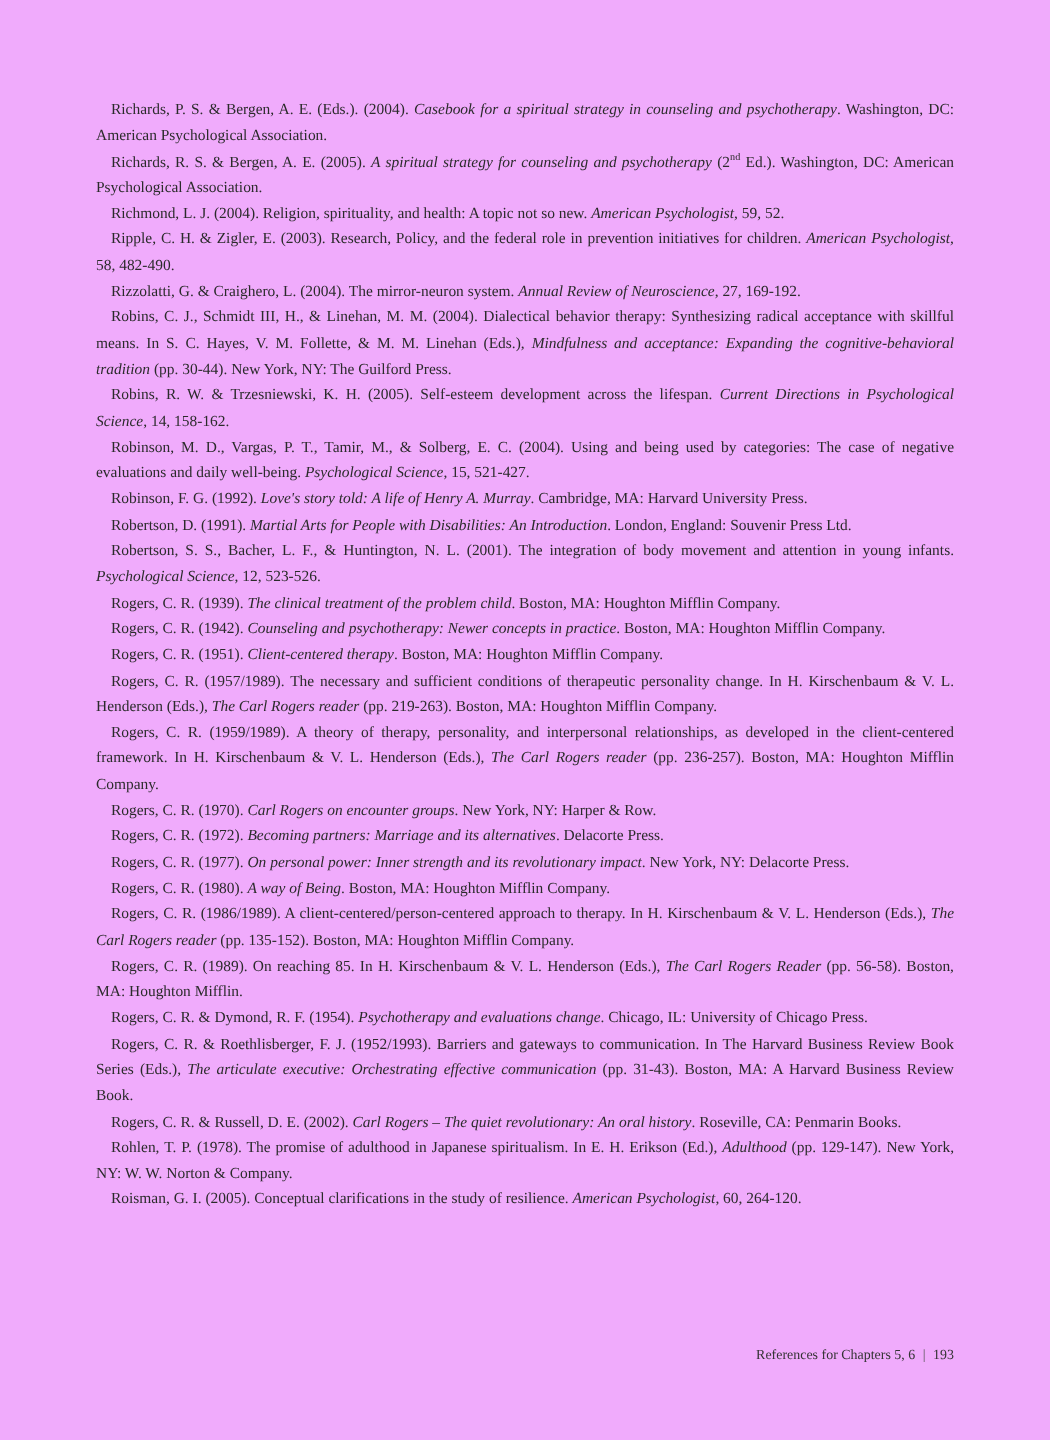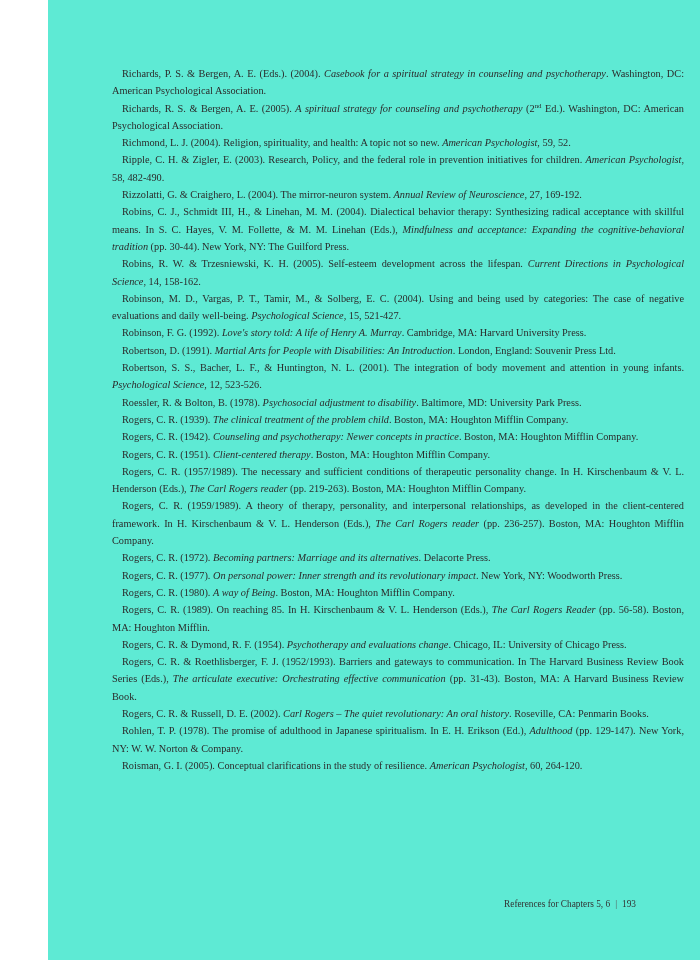--- a/index.html
+++ b/index.html
@@ -10,22 +10,21 @@
   body {
     width: 700px;
     height: 960px;
     position: relative;
     font-family: "Liberation Serif", "DejaVu Serif", serif;
     overflow: hidden;
   }
   .page {
     position: absolute;
     inset: 0;
-    background: #5eead4;
-    margin-left: 48px;
+    background: #f0abfc;
   }
   .refs {
     position: absolute;
     left: 64px;
     top: 65px;
     width: 572px;
     color: #2b2b2b;
     font-size: 10.3px;
     line-height: 17.3px;
     text-align: justify;
@@ -67,29 +66,30 @@
       <p class="ref"><span>Richards, R. S. &amp; Bergen, A. E. (2005). </span><i>A spiritual strategy for counseling and psychotherapy</i><span> (2</span><sup>nd</sup><span> Ed.). Washington, DC: American Psychological Association.</span></p>
       <p class="ref"><span>Richmond, L. J. (2004). Religion, spirituality, and health: A topic not so new. </span><i>American Psychologist</i><span>, 59, 52.</span></p>
       <p class="ref"><span>Ripple, C. H. &amp; Zigler, E. (2003). Research, Policy, and the federal role in prevention initiatives for children. </span><i>American Psychologist</i><span>, 58, 482-490.</span></p>
       <p class="ref"><span>Rizzolatti, G. &amp; Craighero, L. (2004). The mirror-neuron system. </span><i>Annual Review of Neuroscience</i><span>, 27, 169-192.</span></p>
       <p class="ref"><span>Robins, C. J., Schmidt III, H., &amp; Linehan, M. M. (2004). Dialectical behavior therapy: Synthesizing radical acceptance with skillful means. In S. C. Hayes, V. M. Follette, &amp; M. M. Linehan (Eds.), </span><i>Mindfulness and acceptance: Expanding the cognitive-behavioral tradition</i><span> (pp. 30-44). New York, NY: The Guilford Press.</span></p>
       <p class="ref"><span>Robins, R. W. &amp; Trzesniewski, K. H. (2005). Self-esteem development across the lifespan. </span><i>Current Directions in Psychological Science</i><span>, 14, 158-162.</span></p>
       <p class="ref"><span>Robinson, M. D., Vargas, P. T., Tamir, M., &amp; Solberg, E. C. (2004). Using and being used by categories: The case of negative evaluations and daily well-being. </span><i>Psychological Science</i><span>, 15, 521-427.</span></p>
       <p class="ref"><span>Robinson, F. G. (1992). </span><i>Love's story told: A life of Henry A. Murray</i><span>. Cambridge, MA: Harvard University Press.</span></p>
       <p class="ref"><span>Robertson, D. (1991). </span><i>Martial Arts for People with Disabilities: An Introduction</i><span>. London, England: Souvenir Press Ltd.</span></p>
       <p class="ref"><span>Robertson, S. S., Bacher, L. F., &amp; Huntington, N. L. (2001). The integration of body movement and attention in young infants. </span><i>Psychological Science</i><span>, 12, 523-526.</span></p>
-      <p class="ref"><span>Roessler, R. &amp; Bolton, B. (1978). </span><i>Psychosocial adjustment to disability</i><span>. Baltimore, MD: University Park Press.</span></p>
       <p class="ref"><span>Rogers, C. R. (1939). </span><i>The clinical treatment of the problem child</i><span>. Boston, MA: Houghton Mifflin Company.</span></p>
       <p class="ref"><span>Rogers, C. R. (1942). </span><i>Counseling and psychotherapy: Newer concepts in practice</i><span>. Boston, MA: Houghton Mifflin Company.</span></p>
       <p class="ref"><span>Rogers, C. R. (1951). </span><i>Client-centered therapy</i><span>. Boston, MA: Houghton Mifflin Company.</span></p>
       <p class="ref"><span>Rogers, C. R. (1957/1989). The necessary and sufficient conditions of therapeutic personality change. In H. Kirschenbaum &amp; V. L. Henderson (Eds.), </span><i>The Carl Rogers reader</i><span> (pp. 219-263). Boston, MA: Houghton Mifflin Company.</span></p>
       <p class="ref"><span>Rogers, C. R. (1959/1989). A theory of therapy, personality, and interpersonal relationships, as developed in the client-centered framework. In H. Kirschenbaum &amp; V. L. Henderson (Eds.), </span><i>The Carl Rogers reader</i><span> (pp. 236-257). Boston, MA: Houghton Mifflin Company.</span></p>
+      <p class="ref"><span>Rogers, C. R. (1970). </span><i>Carl Rogers on encounter groups</i><span>. New York, NY: Harper &amp; Row.</span></p>
       <p class="ref"><span>Rogers, C. R. (1972). </span><i>Becoming partners: Marriage and its alternatives</i><span>. Delacorte Press.</span></p>
-      <p class="ref"><span>Rogers, C. R. (1977). </span><i>On personal power: Inner strength and its revolutionary impact</i><span>. New York, NY: Woodworth Press.</span></p>
+      <p class="ref"><span>Rogers, C. R. (1977). </span><i>On personal power: Inner strength and its revolutionary impact</i><span>. New York, NY: Delacorte Press.</span></p>
       <p class="ref"><span>Rogers, C. R. (1980). </span><i>A way of Being</i><span>. Boston, MA: Houghton Mifflin Company.</span></p>
+      <p class="ref"><span>Rogers, C. R. (1986/1989). A client-centered/person-centered approach to therapy. In H. Kirschenbaum &amp; V. L. Henderson (Eds.), </span><i>The Carl Rogers reader</i><span> (pp. 135-152). Boston, MA: Houghton Mifflin Company.</span></p>
       <p class="ref"><span>Rogers, C. R. (1989). On reaching 85. In H. Kirschenbaum &amp; V. L. Henderson (Eds.), </span><i>The Carl Rogers Reader</i><span> (pp. 56-58). Boston, MA: Houghton Mifflin.</span></p>
       <p class="ref"><span>Rogers, C. R. &amp; Dymond, R. F. (1954). </span><i>Psychotherapy and evaluations change</i><span>. Chicago, IL: University of Chicago Press.</span></p>
       <p class="ref"><span>Rogers, C. R. &amp; Roethlisberger, F. J. (1952/1993). Barriers and gateways to communication. In The Harvard Business Review Book Series (Eds.), </span><i>The articulate executive: Orchestrating effective communication</i><span> (pp. 31-43). Boston, MA: A Harvard Business Review Book.</span></p>
       <p class="ref"><span>Rogers, C. R. &amp; Russell, D. E. (2002). </span><i>Carl Rogers – The quiet revolutionary: An oral history</i><span>. Roseville, CA: Penmarin Books.</span></p>
       <p class="ref"><span>Rohlen, T. P. (1978). The promise of adulthood in Japanese spiritualism. In E. H. Erikson (Ed.), </span><i>Adulthood</i><span> (pp. 129-147). New York, NY: W. W. Norton &amp; Company.</span></p>
       <p class="ref"><span>Roisman, G. I. (2005). Conceptual clarifications in the study of resilience. </span><i>American Psychologist</i><span>, 60, 264-120.</span></p>
     </div>
   <div class="footer">
     <span>References for Chapters 5, 6</span><span class="sep">|</span><span>193</span>
   </div>

